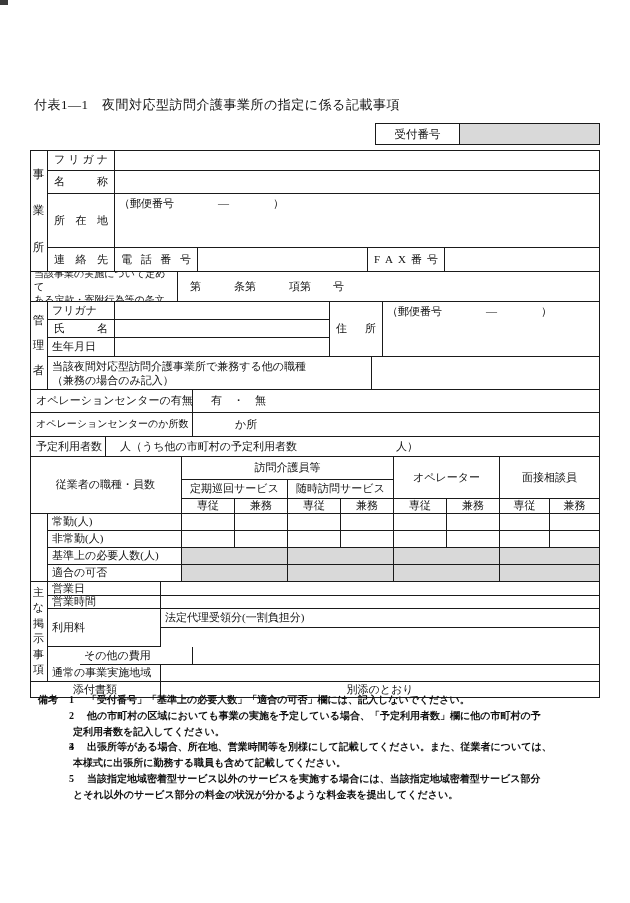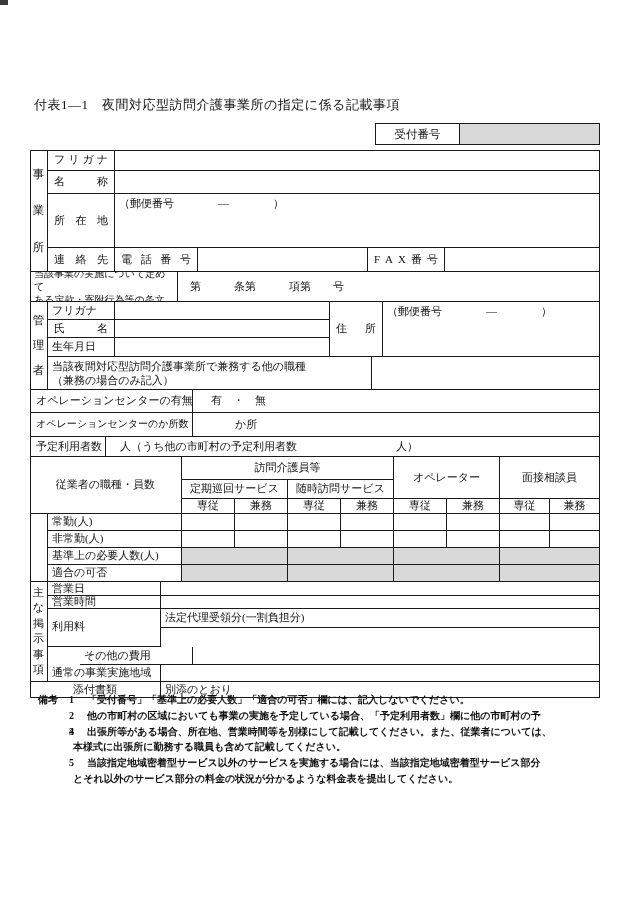--- a/index.html
+++ b/index.html
@@ -216,41 +216,44 @@
       <span>な</span>
       <span>掲</span>
       <span>示</span>
       <span>事</span>
       <span>項</span>
     </div>
   <div class="c" style="left:48px;top:582px;width:113px;height:14px;">営業日</div>
   <div class="c" style="left:161px;top:582px;width:439px;height:14px;"></div>
   <div class="c" style="left:48px;top:596px;width:113px;height:13px;">営業時間</div>
   <div class="c" style="left:161px;top:596px;width:439px;height:13px;"></div>
-  <div class="c" style="left:48px;top:609px;width:113px;height:38px;font-family:Liberation Mono, monospace;">利用料</div>
+  <div class="c" style="left:48px;top:609px;width:113px;height:38px;">利用料</div>
   <div class="c" style="left:161px;top:609px;width:439px;height:19px;">法定代理受領分(一割負担分)</div>
   <div class="c" style="left:36px;top:647px;width:113px;height:18px;margin-left:44px;">その他の費用</div>
   <div class="c" style="left:161px;top:647px;width:439px;height:18px;"></div>
   <div class="c" style="left:48px;top:665px;width:113px;height:17px;">通常の事業実施地域</div>
   <div class="c" style="left:161px;top:665px;width:439px;height:17px;"></div>
   <div class="c cc" style="left:30px;top:682px;width:131px;height:16px;">添付書類</div>
-  <div class="c" style="left:161px;top:682px;width:439px;height:16px;">別添のとおり</div>
+  <div class="c" style="left:161px;top:682px;width:439px;height:16px;text-align:center;">別添のとおり</div>
 
   <div class="frame"></div>
 
   <div class="notes">
     <div class="nline">
       <span class="nprefix">備考</span>
       <span class="nnum">1</span>
       <span class="ntext">「受付番号」「基準上の必要人数」「適合の可否」欄には、記入しないでください。</span>
     </div>
     <div class="nline">
       <span class="nnum">2</span>
       <span class="ntext">他の市町村の区域においても事業の実施を予定している場合、「予定利用者数」欄に他の市町村の予</span>
     </div>
+    <div class="nline ncont">
+      <span class="ntext">定利用者数を記入してください。</span>
+    </div>
     <div class="nline">
       <span class="nnum">3</span>
     </div>
     <div class="nline">
       <span class="nnum">4</span>
       <span class="ntext">出張所等がある場合、所在地、営業時間等を別様にして記載してください。また、従業者については、</span>
     </div>
     <div class="nline ncont">
       <span class="ntext">本様式に出張所に勤務する職員も含めて記載してください。</span>
     </div>

